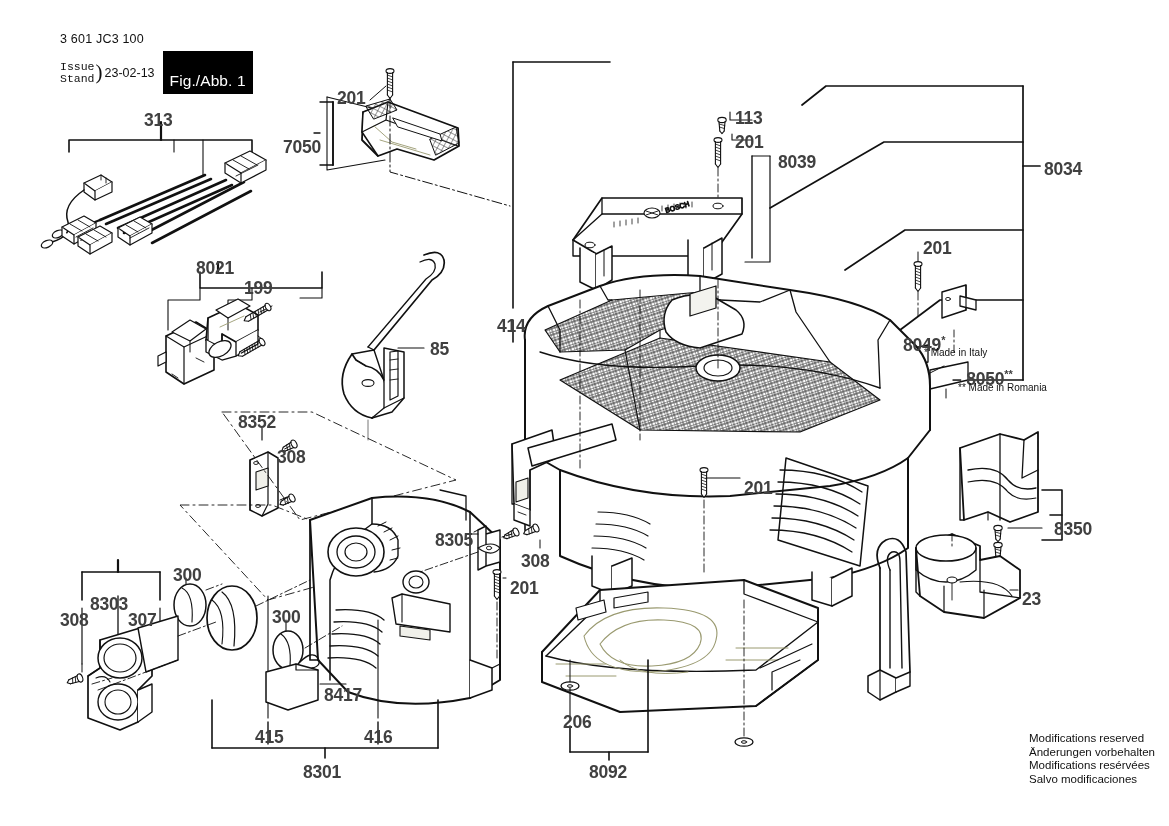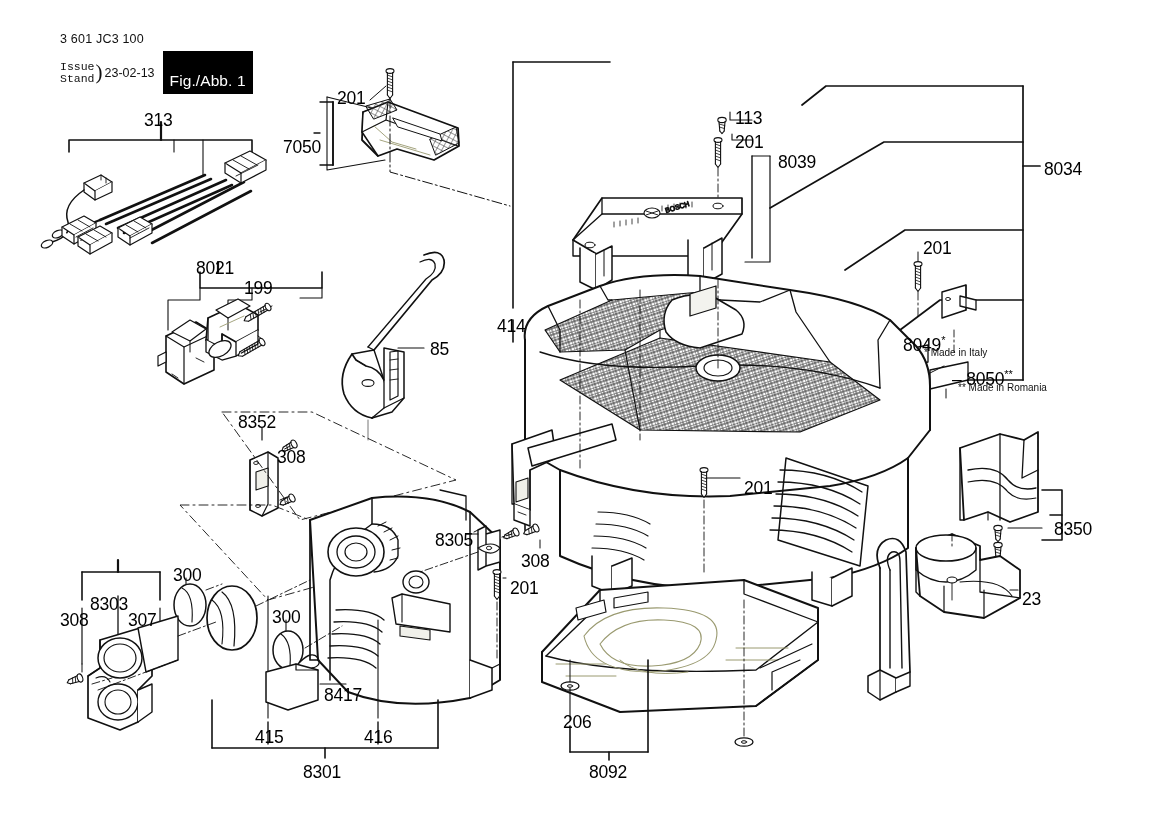--- a/index.html
+++ b/index.html
@@ -65,22 +65,22 @@
     color: #fff;
     font-size: 15.5px;
     padding: 21px 7px 4px 7px;
     white-space: nowrap;
     letter-spacing: .1px;
   }
   
   .lbl {
     position: absolute;
     font-size: 17.5px;
-    font-weight: normal;
-    color: #000000;
+    font-weight: bold;
+    color: #404040;
     white-space: nowrap;
     letter-spacing: -.2px;
   }
   .lbl sup {
     font-size: 11px;
     vertical-align: super;
   }
   
   .note {
     position: absolute;
@@ -661,14 +661,20 @@
       <div class="lbl" style="left: 255px; top: 727px;">415</div>
       <div class="lbl" style="left: 364px; top: 727px;">416</div>
       <div class="lbl" style="left: 303px; top: 762px;">8301</div>
       <div class="lbl" style="left: 563px; top: 712px;">206</div>
       <div class="lbl" style="left: 589px; top: 762px;">8092</div>
     </div>
 
   <div class="note" style="left:924px; top:347px;">* Made in Italy</div>
   <div class="note" style="left:958px; top:382px;">** Made in Romania</div>
 
+  <div class="footer">
+    <div>Modifications reserved</div>
+    <div>Änderungen vorbehalten</div>
+    <div>Modifications resérvées</div>
+    <div>Salvo modificaciones</div>
+  </div>
 
 </div>
 
 </body></html>

